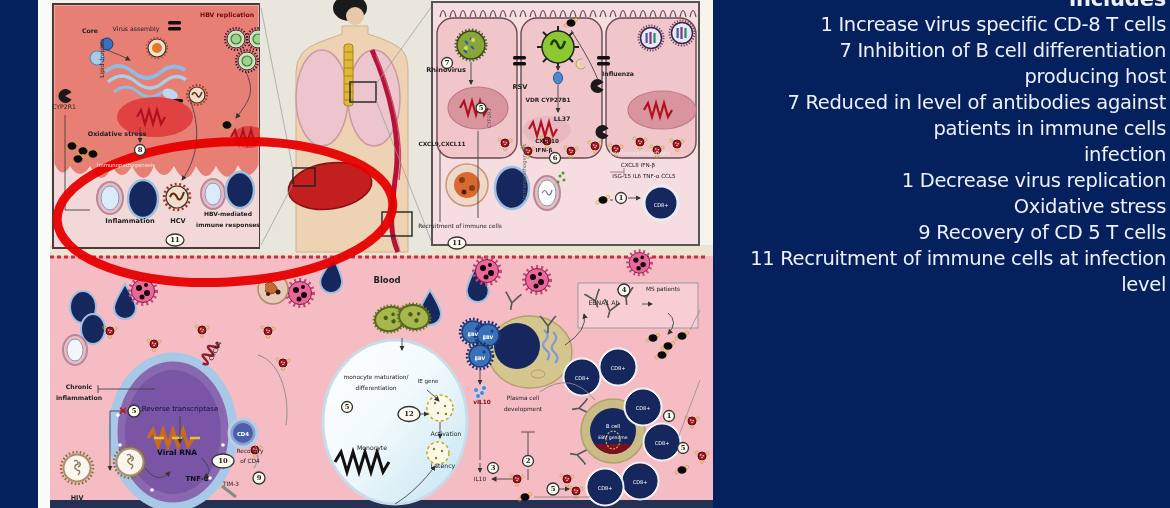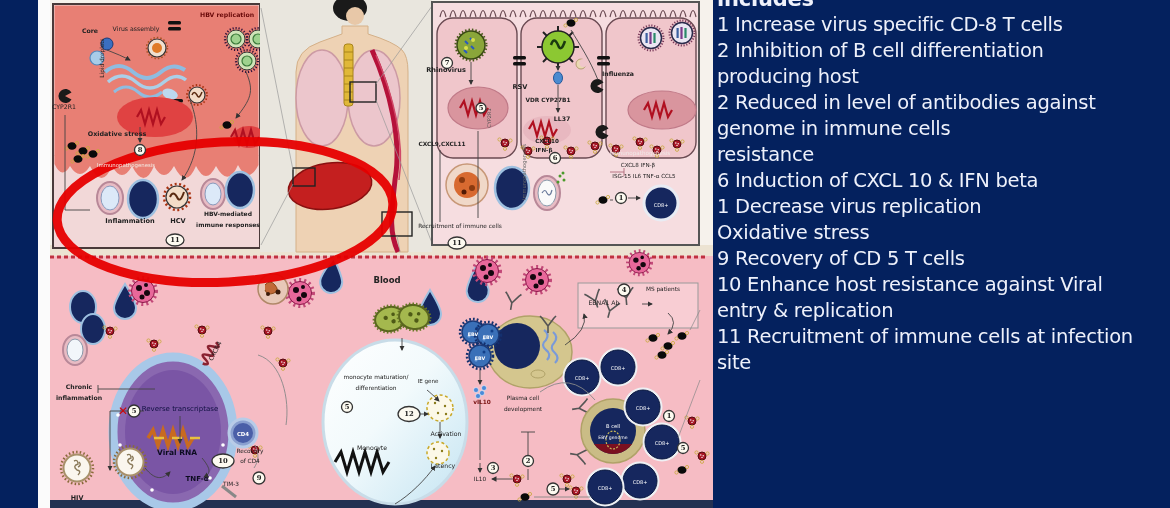--- a/index.html
+++ b/index.html
@@ -3,21 +3,21 @@
 <meta charset="utf-8">
 <style>
   html,body{margin:0;padding:0;background:#fff;}
   .root{position:relative;width:1170px;height:508px;overflow:hidden;background:#f6f2ec;
         font-family:"DejaVu Sans","Liberation Sans",sans-serif;}
   .left-bar{position:absolute;left:0;top:0;width:38px;height:508px;background:#04215e;}
   .white-strip{position:absolute;left:38px;top:0;width:12px;height:508px;background:#fbfbfb;}
   .figure-area{position:absolute;left:50px;top:0;width:663px;height:508px;}
   .figure-area svg{display:block;}
   .right-panel{position:absolute;left:713px;top:0;width:457px;height:508px;background:#04215e;
-               color:#eef1fb;text-align:left;overflow:hidden;}
+               color:#eef1fb;text-align:right;overflow:hidden;}
   .panel-inner{padding:0 4px;}
   .panel-heading{font-size:21px;line-height:26px;font-weight:bold;margin-top:-14px;
                  letter-spacing:-0.2px;white-space:nowrap;}
   .mech-item{margin:0;}
   .mech-line{font-size:19.5px;line-height:26px;letter-spacing:-0.3px;white-space:nowrap;}
   svg text{font-family:"DejaVu Sans","Liberation Sans",sans-serif;}
   .badge-num{font-family:"DejaVu Serif","Liberation Serif",serif;}
 </style>
 </head>
 <body>
@@ -568,48 +568,41 @@
   </div>
 
   <div class="right-panel">
     <div class="panel-inner">
       <div class="panel-heading">includes</div>
       <div id="mech-list">
           <div class="mech-item">
             <div class="mech-line">1 Increase virus specific CD-8 T cells</div>
           </div>
           <div class="mech-item">
-            <div class="mech-line">2 Inhibition of B cell differentiation</div>
+            <div class="mech-line">7 Inhibition of B cell differentiation</div>
           </div>
           <div class="mech-item">
             <div class="mech-line">producing host</div>
           </div>
           <div class="mech-item">
-            <div class="mech-line">2  Reduced in level of antibodies against</div>
-            <div class="mech-line">genome in immune cells</div>
-          </div>
-          <div class="mech-item">
-            <div class="mech-line">resistance</div>
-          </div>
-          <div class="mech-item">
-            <div class="mech-line">6 Induction of CXCL 10 &amp; IFN beta</div>
+            <div class="mech-line">7  Reduced in level of antibodies against</div>
+            <div class="mech-line">patients in immune cells</div>
+          </div>
+          <div class="mech-item">
+            <div class="mech-line">infection</div>
           </div>
           <div class="mech-item">
             <div class="mech-line">1 Decrease virus replication</div>
           </div>
           <div class="mech-item">
             <div class="mech-line">Oxidative stress</div>
           </div>
           <div class="mech-item">
             <div class="mech-line">9 Recovery of CD 5 T cells</div>
           </div>
           <div class="mech-item">
-            <div class="mech-line">10 Enhance host  resistance against Viral</div>
-            <div class="mech-line">entry &amp; replication</div>
-          </div>
-          <div class="mech-item">
             <div class="mech-line">11 Recruitment of immune cells at infection</div>
-            <div class="mech-line">site</div>
+            <div class="mech-line">level</div>
           </div>
         </div>
     </div>
   </div>
 </div>
 
 </body></html>

